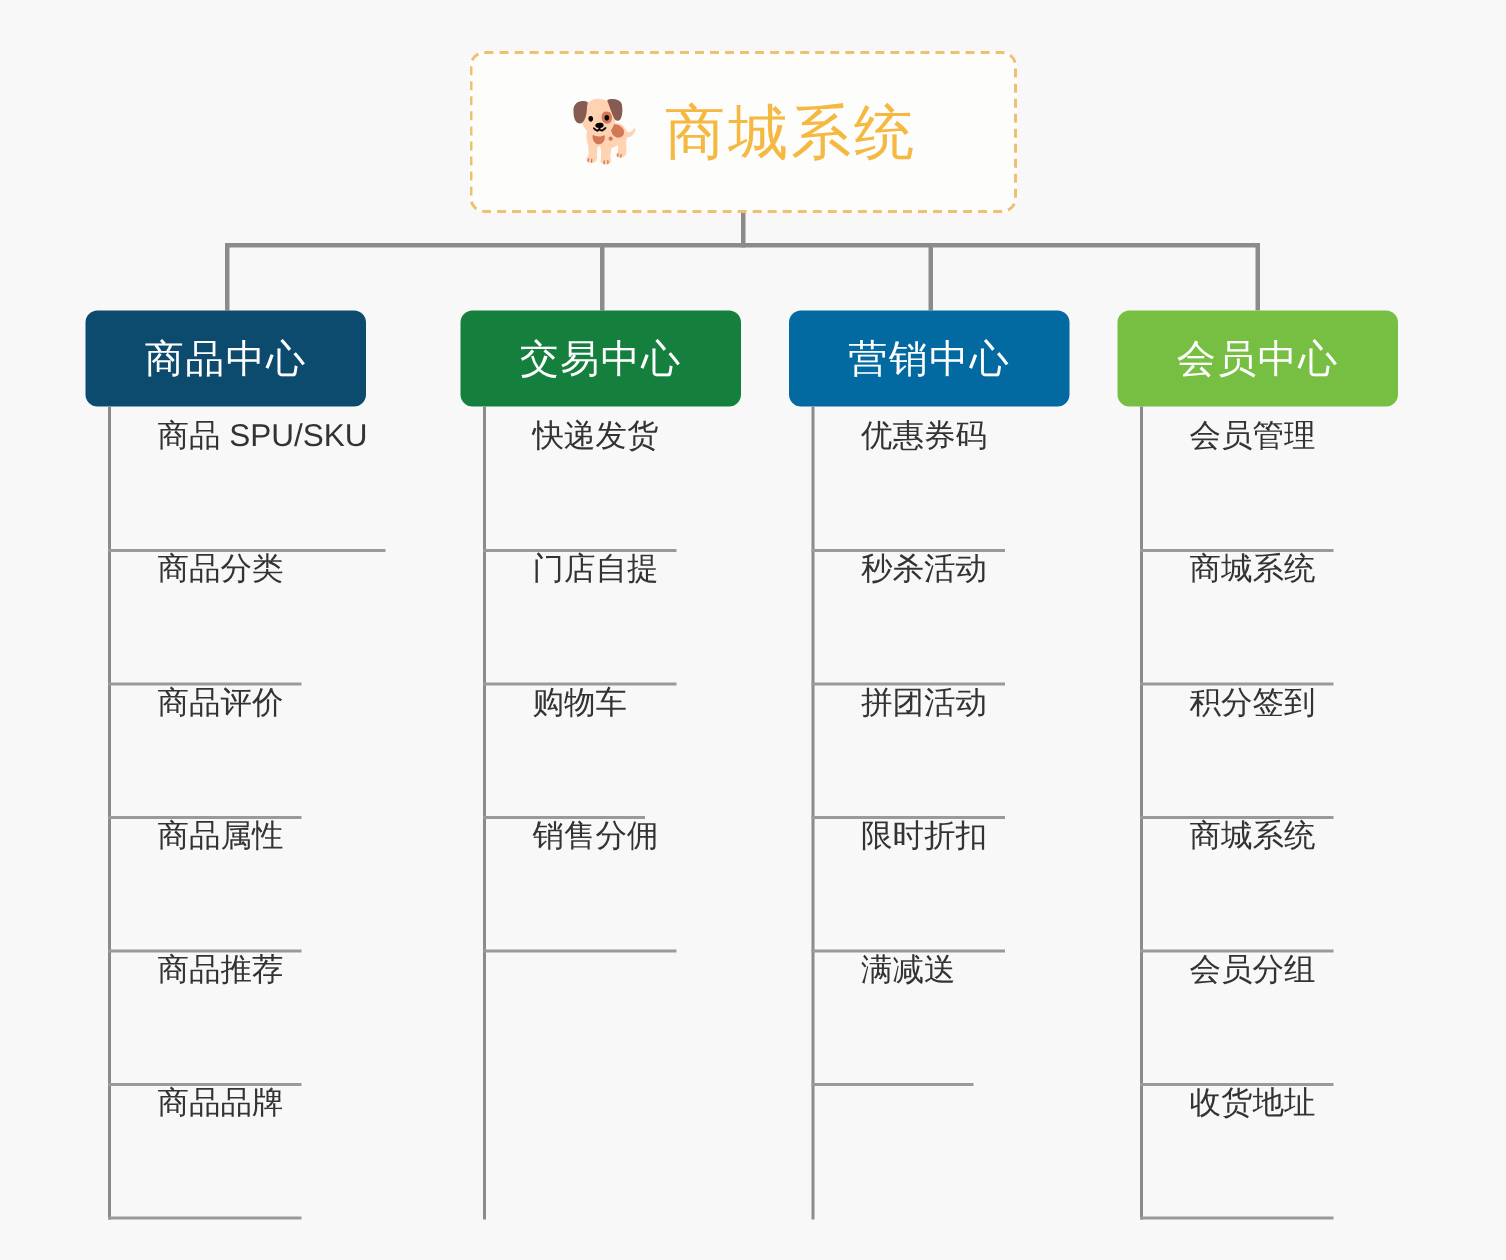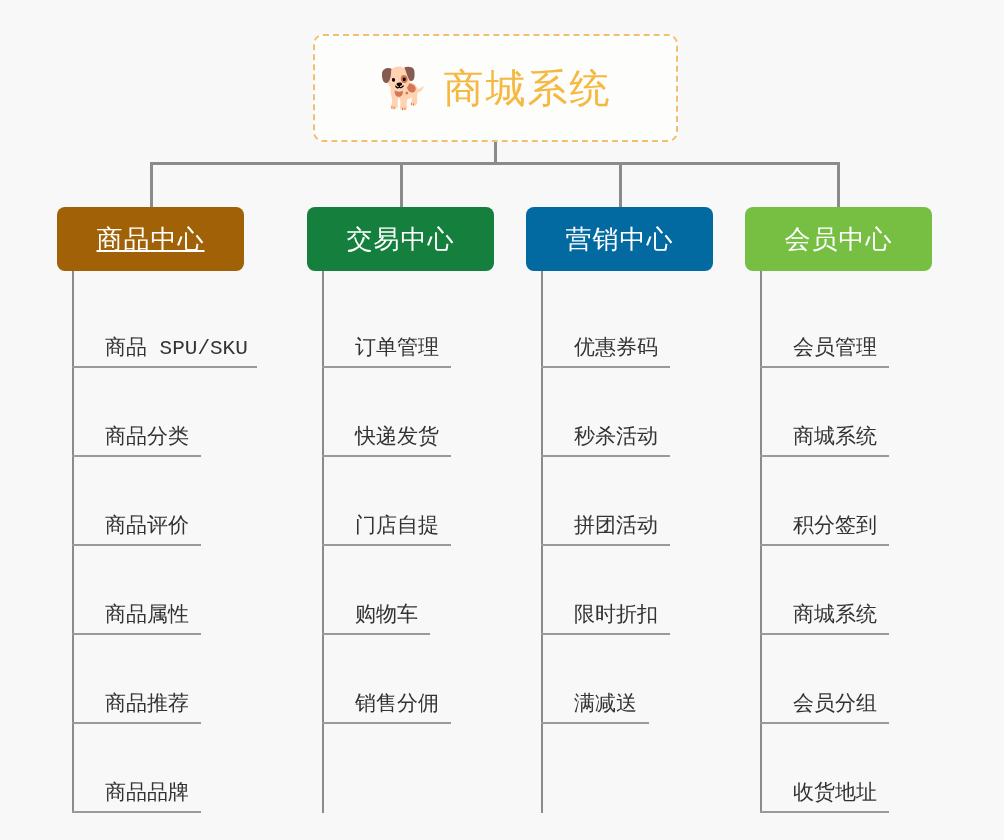--- a/index.html
+++ b/index.html
@@ -89,23 +89,22 @@
     left: 15px;
     top: 0;
     width: 2px;
     background: #8b8b8b;
   }
   .leaf {
     position: relative;
     height: 89px;
     box-sizing: border-box;
     display: flex;
-    align-items: flex-end;
+    align-items: flex-start;
     padding-left: 48px;
-    font-family: Liberation Mono, monospace;
   }
   .leaf-text {
     font-size: 21px;
     color: #333333;
     line-height: 1.1;
     padding-bottom: 8px;
     white-space: nowrap;
   }
   .leaf-underline {
     position: absolute;
@@ -127,21 +126,21 @@
 
   <div class="conn conn-v" style="left: 494px; top: 142px; height: 23px; background: rgb(139, 139, 139);"></div>
   <div class="conn conn-h" style="left: 150px; top: 162px; width: 690px; background: rgb(139, 139, 139);"></div>
 
   <div class="conn conn-v" style="left: 150px; top: 162px; height: 45px; background: rgb(139, 139, 139);"></div>
   <div class="conn conn-v" style="left: 400px; top: 162px; height: 45px; background: rgb(139, 139, 139);"></div>
   <div class="conn conn-v" style="left: 619px; top: 162px; height: 45px; background: rgb(139, 139, 139);"></div>
   <div class="conn conn-v" style="left: 837px; top: 162px; height: 45px; background: rgb(139, 139, 139);"></div>
 
   <div class="branch" style="left:57px;">
-    <div class="branch-header" style="background: #a16207; text-decoration: underline;">
+    <div class="branch-header" style="background: #0c4a6e;">
       <span>商品中心</span>
     </div>
     <div class="leaf-list">
       <div class="spine" style="height: 542px;"></div>
       <div class="leaf">
         <span class="leaf-text">商品 SPU/SKU</span>
         <span class="leaf-underline" style="width: 185px;"></span>
       </div>
       <div class="leaf">
         <span class="leaf-text">商品分类</span>
@@ -166,24 +165,20 @@
     </div>
   </div>
 
   <div class="branch" style="left:307px;">
     <div class="branch-header" style="background: #15803d;">
       <span>交易中心</span>
     </div>
     <div class="leaf-list">
       <div class="spine" style="height: 542px;"></div>
       <div class="leaf">
-        <span class="leaf-text">订单管理</span>
-        <span class="leaf-underline" style="width: 129px;"></span>
-      </div>
-      <div class="leaf">
         <span class="leaf-text">快递发货</span>
         <span class="leaf-underline" style="width: 129px;"></span>
       </div>
       <div class="leaf">
         <span class="leaf-text">门店自提</span>
         <span class="leaf-underline" style="width: 129px;"></span>
       </div>
       <div class="leaf">
         <span class="leaf-text">购物车</span>
         <span class="leaf-underline" style="width: 108px;"></span>

